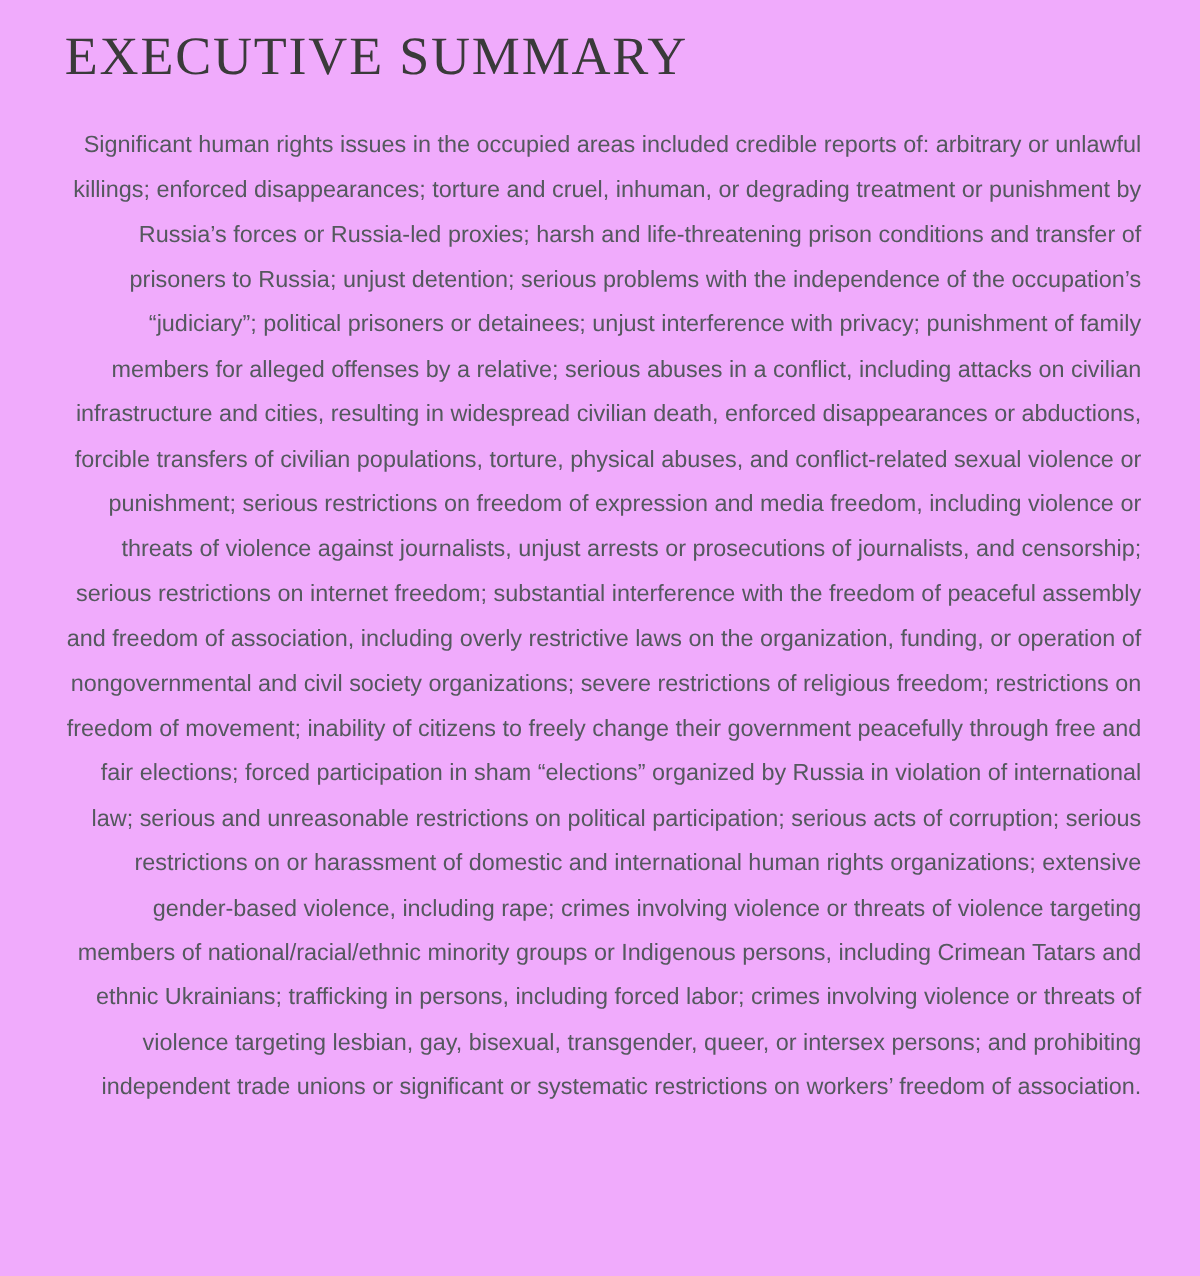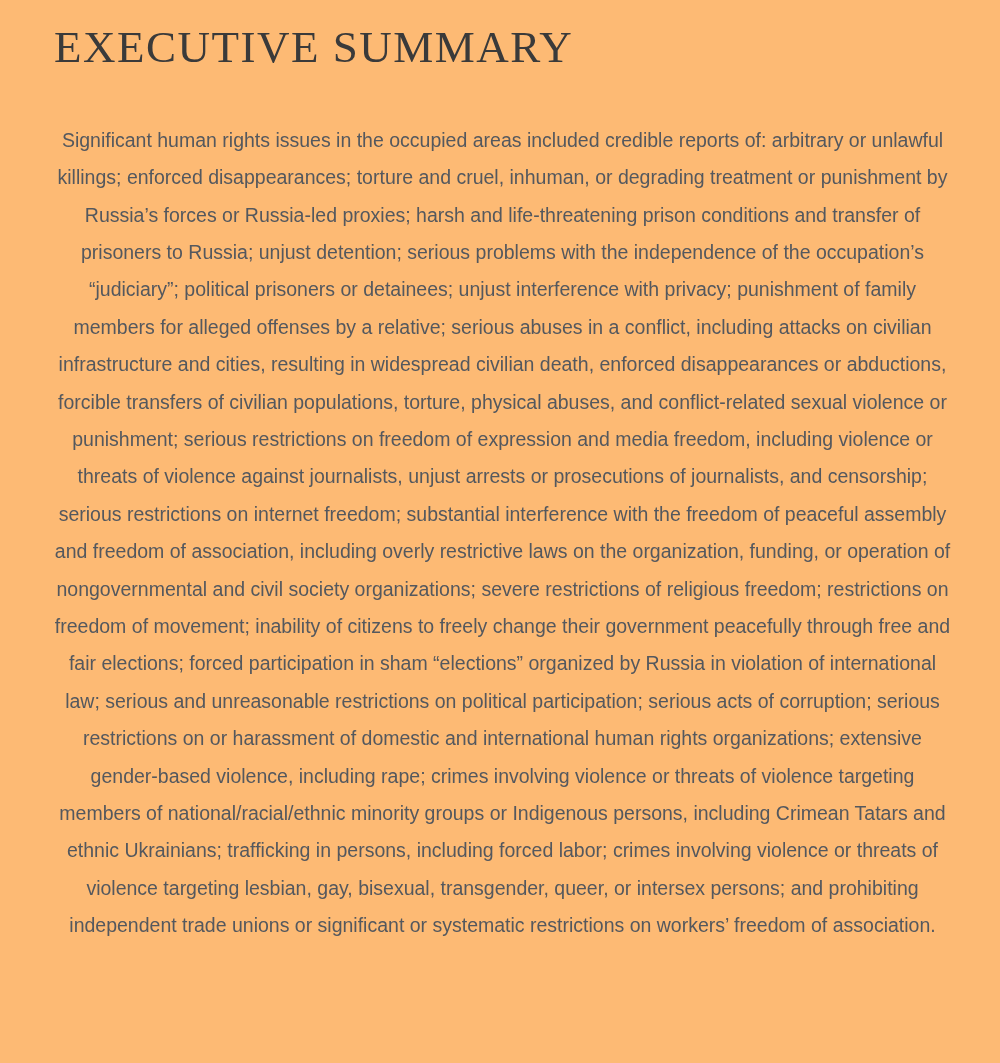--- a/index.html
+++ b/index.html
@@ -3,42 +3,42 @@
 <meta charset="utf-8">
 <style>
   html, body {
     margin: 0;
     padding: 0;
     background: #ffffff;
   }
   .page {
     width: 1000px;
     height: 1063px;
-    background: #fdba74;
+    background: #f0abfc;
     box-sizing: border-box;
     padding: 22px 52px 0 54px;
     overflow: hidden;
   }
   .doc-title {
     font-family: "Liberation Serif", "DejaVu Serif", serif;
     font-size: 45px;
     font-weight: 500;
     letter-spacing: 1.5px;
     color: #3a3a3a;
     margin: 0 0 0 0;
     line-height: 1.15;
   }
   .doc-body {
     font-family: "Liberation Sans", "DejaVu Sans", sans-serif;
     font-size: 19.5px;
     line-height: 37.4px;
     color: #54585e;
-    margin-top: 48px;
+    margin-top: 29px;
     width: 897px;
-    text-align: center;
+    text-align: right;
   }
 </style>
 </head>
 <body>
 
 <div class="page">
   <h1 class="doc-title">EXECUTIVE SUMMARY</h1>
   <p class="doc-body">Significant human rights issues in the occupied areas included credible reports of: arbitrary or unlawful killings; enforced disappearances; torture and cruel, inhuman, or degrading treatment or punishment by Russia’s forces or Russia-led proxies; harsh and life-threatening prison conditions and transfer of prisoners to Russia; unjust detention; serious problems with the independence of the occupation’s “judiciary”; political prisoners or detainees; unjust interference with privacy; punishment of family members for alleged offenses by a relative; serious abuses in a conflict, including attacks on civilian infrastructure and cities, resulting in widespread civilian death, enforced disappearances or abductions, forcible transfers of civilian populations, torture, physical abuses, and conflict-related sexual violence or punishment; serious restrictions on freedom of expression and media freedom, including violence or threats of violence against journalists, unjust arrests or prosecutions of journalists, and censorship; serious restrictions on internet freedom; substantial interference with the freedom of peaceful assembly and freedom of association, including overly restrictive laws on the organization, funding, or operation of nongovernmental and civil society organizations; severe restrictions of religious freedom; restrictions on freedom of movement; inability of citizens to freely change their government peacefully through free and fair elections; forced participation in sham “elections” organized by Russia in violation of international law; serious and unreasonable restrictions on political participation; serious acts of corruption; serious restrictions on or harassment of domestic and international human rights organizations; extensive gender-based violence, including rape; crimes involving violence or threats of violence targeting members of national/racial/ethnic minority groups or Indigenous persons, including Crimean Tatars and ethnic Ukrainians; trafficking in persons, including forced labor; crimes involving violence or threats of violence targeting lesbian, gay, bisexual, transgender, queer, or intersex persons; and prohibiting independent trade unions or significant or systematic restrictions on workers’ freedom of association.</p>
 </div>
 

